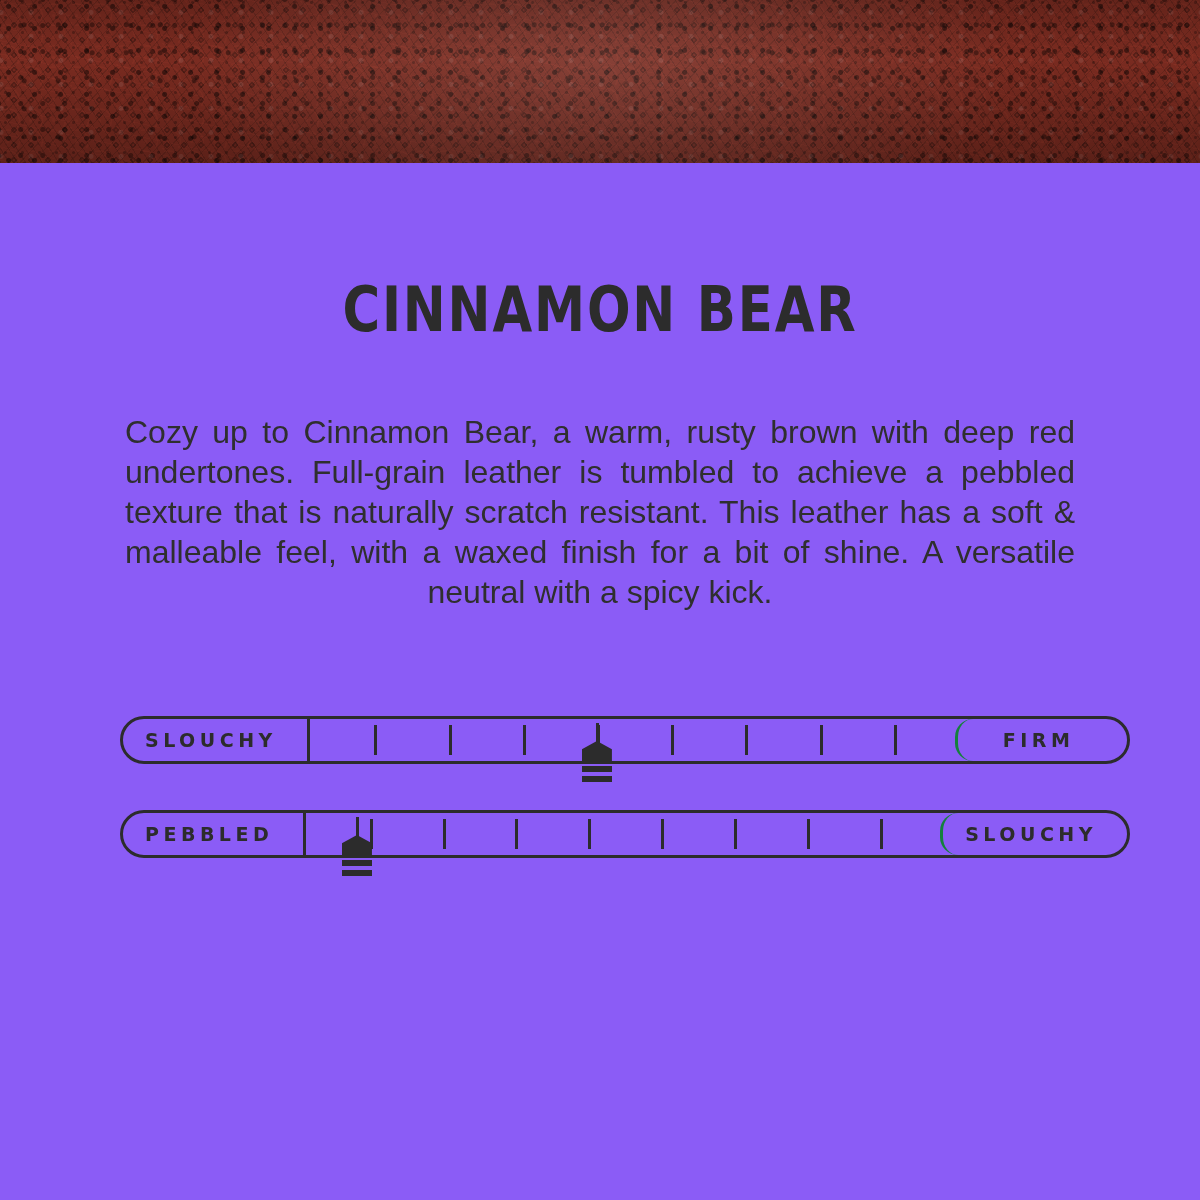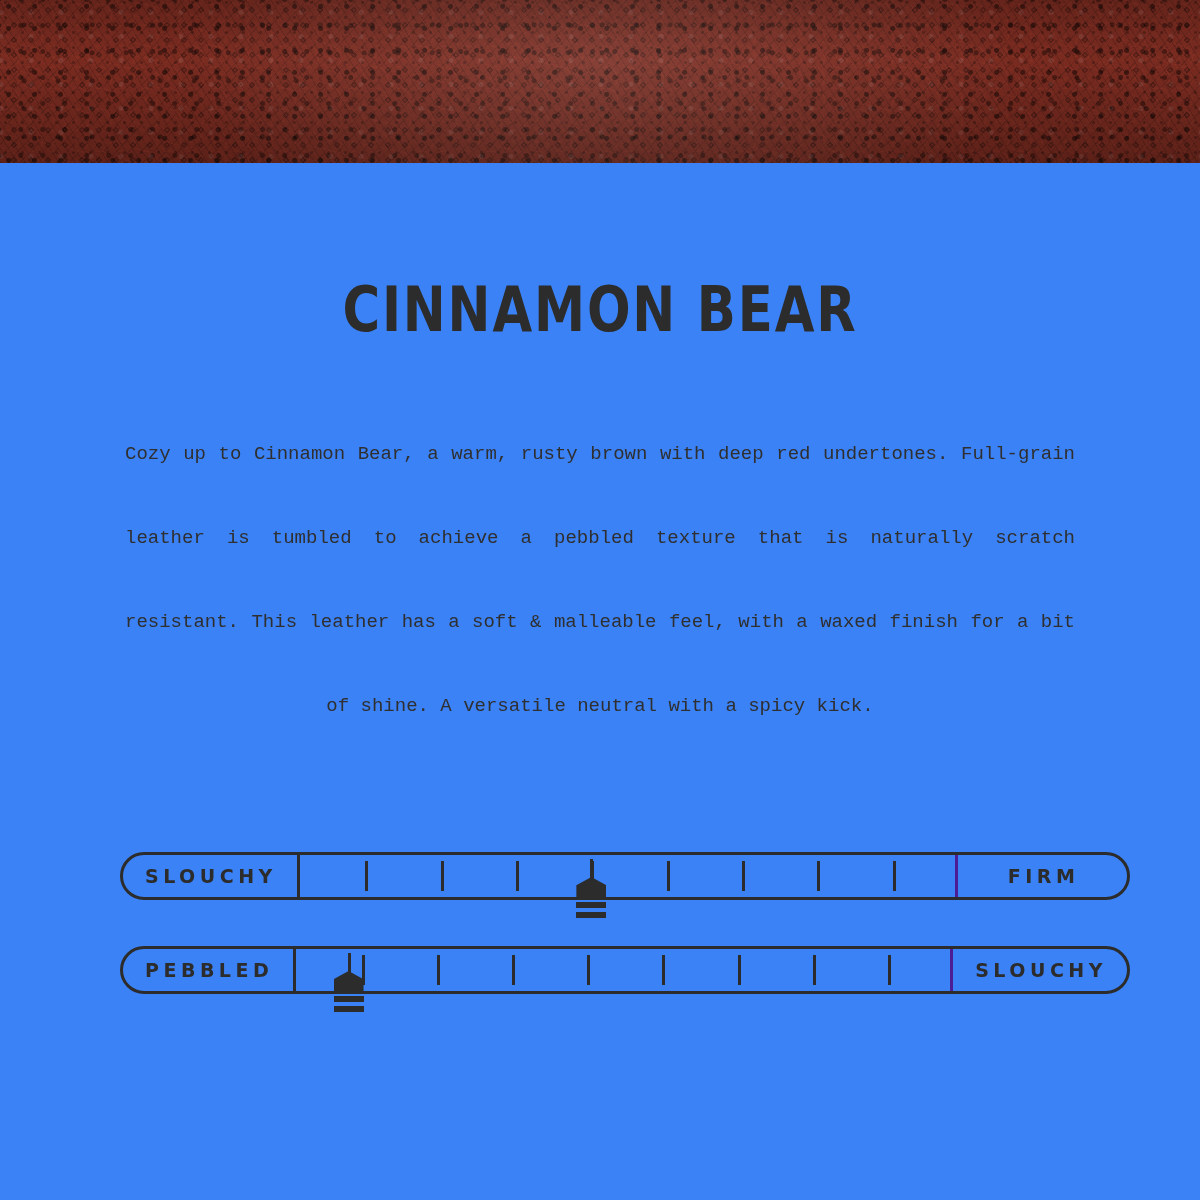--- a/index.html
+++ b/index.html
@@ -7,21 +7,21 @@
     width: 1200px;
     height: 1200px;
     background: #e3e3e3;
     font-family: "DejaVu Sans", sans-serif;
     overflow: hidden;
   }
   .page {
     position: relative;
     width: 1200px;
     height: 1200px;
-    background: #3b82f6;
+    background: #8b5cf6;
   }
 
   
   .hero {
     position: relative;
     width: 1200px;
     height: 163px;
     overflow: hidden;
     background: #7a2b20;
   }
@@ -79,23 +79,23 @@
     font-size: 62px;
     letter-spacing: 2px;
     color: #2c2c2c;
     transform: scaleX(0.92);
   }
   .desc {
     margin: 66px auto 0;
     width: 950px;
     text-align: justify;
     text-align-last: center;
-    font-family: Liberation Mono, monospace;
-    font-size: 19px;
-    line-height: 84px;
+    font-family: Liberation Sans, sans-serif;
+    font-size: 32px;
+    line-height: 40px;
     color: #2f2f2f;
     font-weight: 400;
   }
 
   
   .sliders {
     margin-top: 104px;
     padding: 0 0 0 0;
   }
   .slider-wrap {
@@ -117,25 +117,25 @@
   }
   .cap {
     display: flex;
     align-items: center;
     justify-content: center;
     font-size: 19px;
     font-weight: 700;
     letter-spacing: 4.5px;
     color: #2c2c2c;
     font-family: "DejaVu Sans", sans-serif;
-    padding: 0 20px 0 22px;
+    padding: 0 30px 0 22px;
     white-space: nowrap;
   }
   .cap.left { border-right: 3px solid #2c2c2c; min-width: 172px; }
-  .cap.right { border-left: 3px solid #4c1d95; min-width: 172px; }
+  .cap.right { border-left: 3px solid #15803d; min-width: 172px; border-radius: 18px; }
   .ticks {
     position: relative;
     flex: 1;
   }
   .tick {
     position: absolute;
     top: 6px;
     width: 3px;
     height: 30px;
     background: #2c2c2c;

